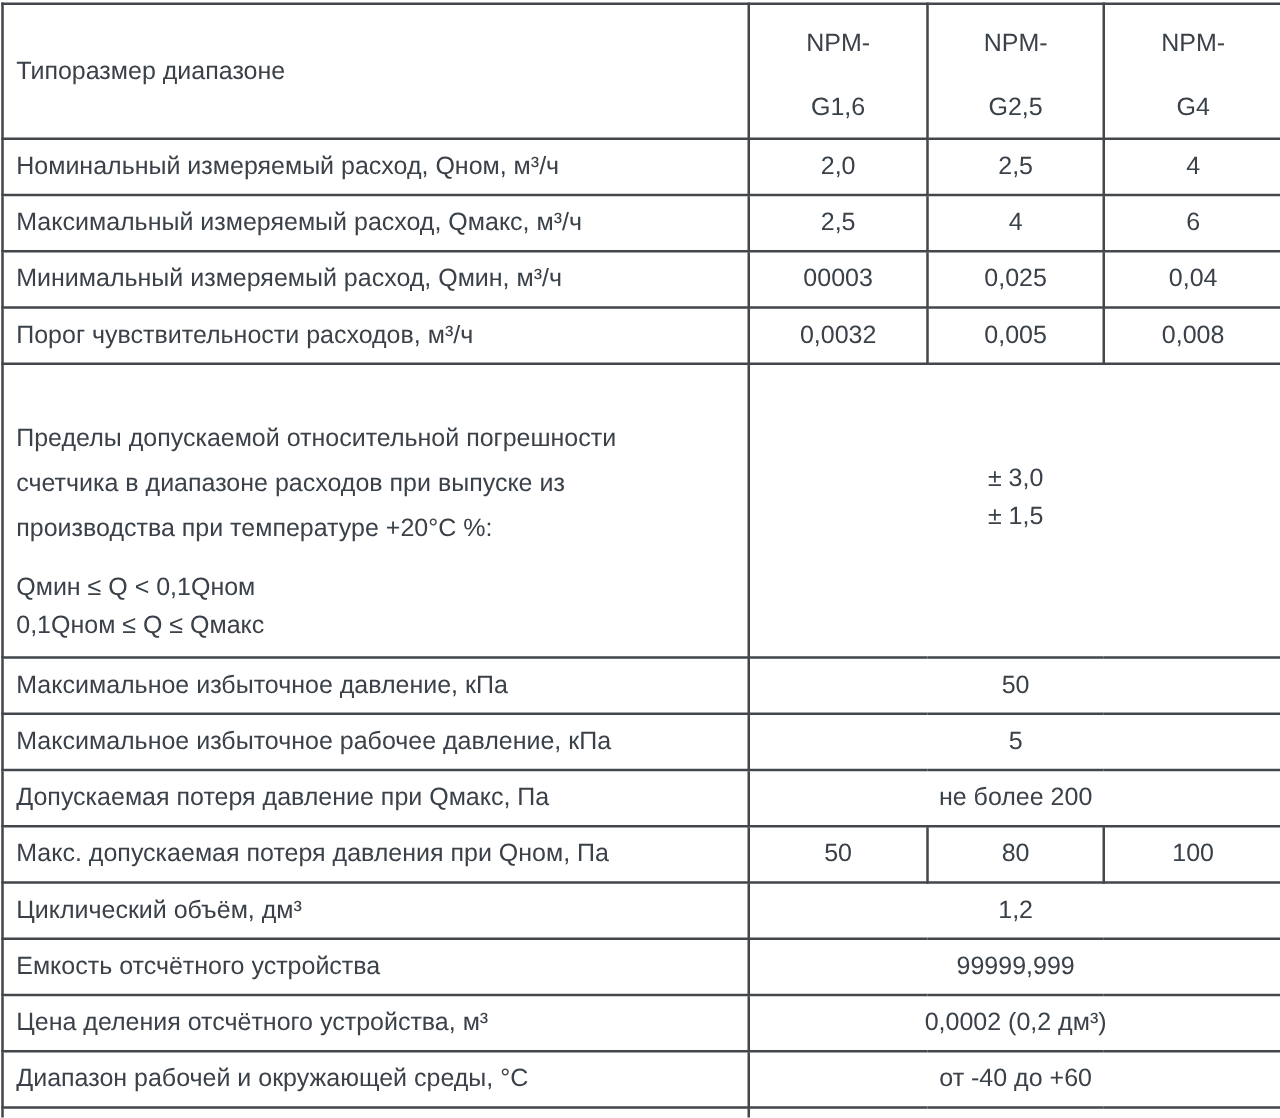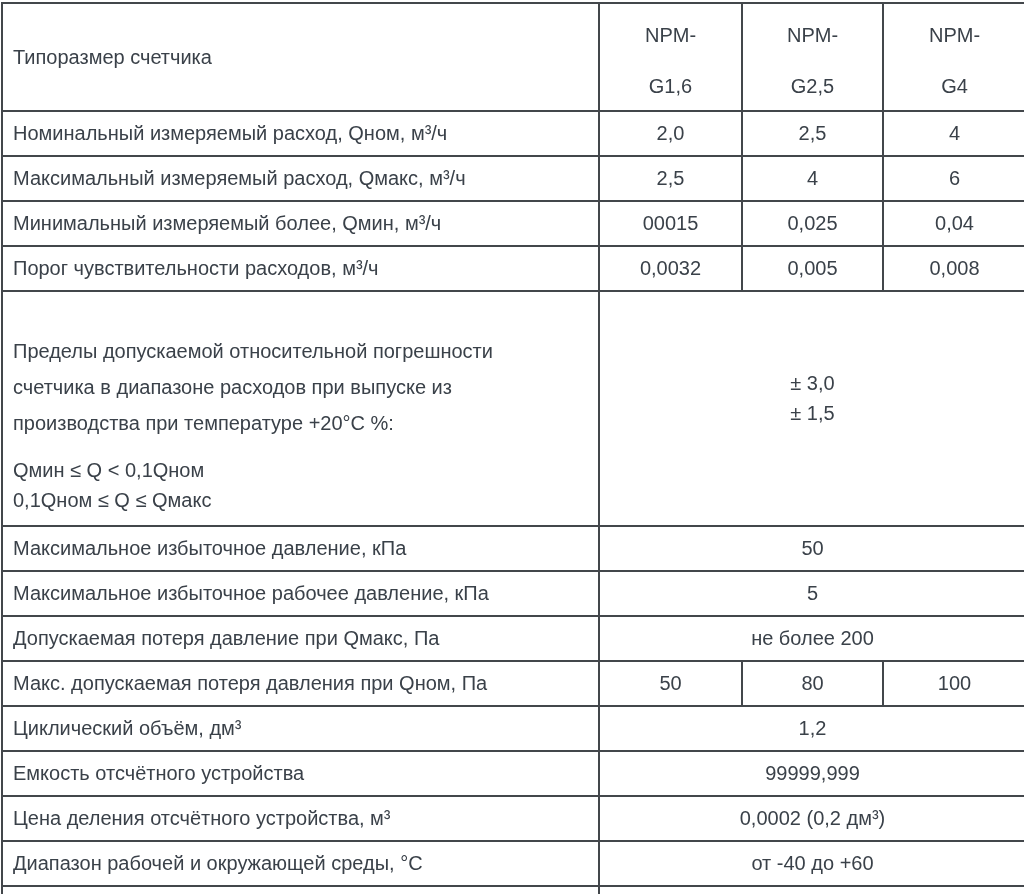--- a/index.html
+++ b/index.html
@@ -72,21 +72,21 @@
   <table class="spec">
     <colgroup>
       <col style="width:597px">
       <col style="width:143px">
       <col style="width:141px">
       <col style="width:143px">
     </colgroup>
 
     <tbody>
         <tr class="header-row">
-      <td class="label-cell">Типоразмер счетчика</td>
+      <td class="label-cell">Типоразмер диапазоне</td>
       <td class="value-cell header-col">
         <div class="model-line1">NPM-</div>
         <div class="model-line2">G1,6</div>
       </td>
       <td class="value-cell header-col">
         <div class="model-line1">NPM-</div>
         <div class="model-line2">G2,5</div>
       </td>
       <td class="value-cell header-col">
         <div class="model-line1">NPM-</div>
@@ -102,22 +102,22 @@
     </tr>
 
     <tr class="standard">
       <td class="label-cell">Максимальный измеряемый расход, Qмакс,  м³/ч</td>
       <td class="value-cell">2,5</td>
       <td class="value-cell">4</td>
       <td class="value-cell">6</td>
     </tr>
 
     <tr class="standard">
-      <td class="label-cell">Минимальный измеряемый более, Qмин,  м³/ч</td>
-      <td class="value-cell">00015</td>
+      <td class="label-cell">Минимальный измеряемый расход, Qмин,  м³/ч</td>
+      <td class="value-cell">00003</td>
       <td class="value-cell">0,025</td>
       <td class="value-cell">0,04</td>
     </tr>
 
     <tr class="standard">
       <td class="label-cell">Порог чувствительности расходов,  м³/ч</td>
       <td class="value-cell">0,0032</td>
       <td class="value-cell">0,005</td>
       <td class="value-cell">0,008</td>
     </tr>

